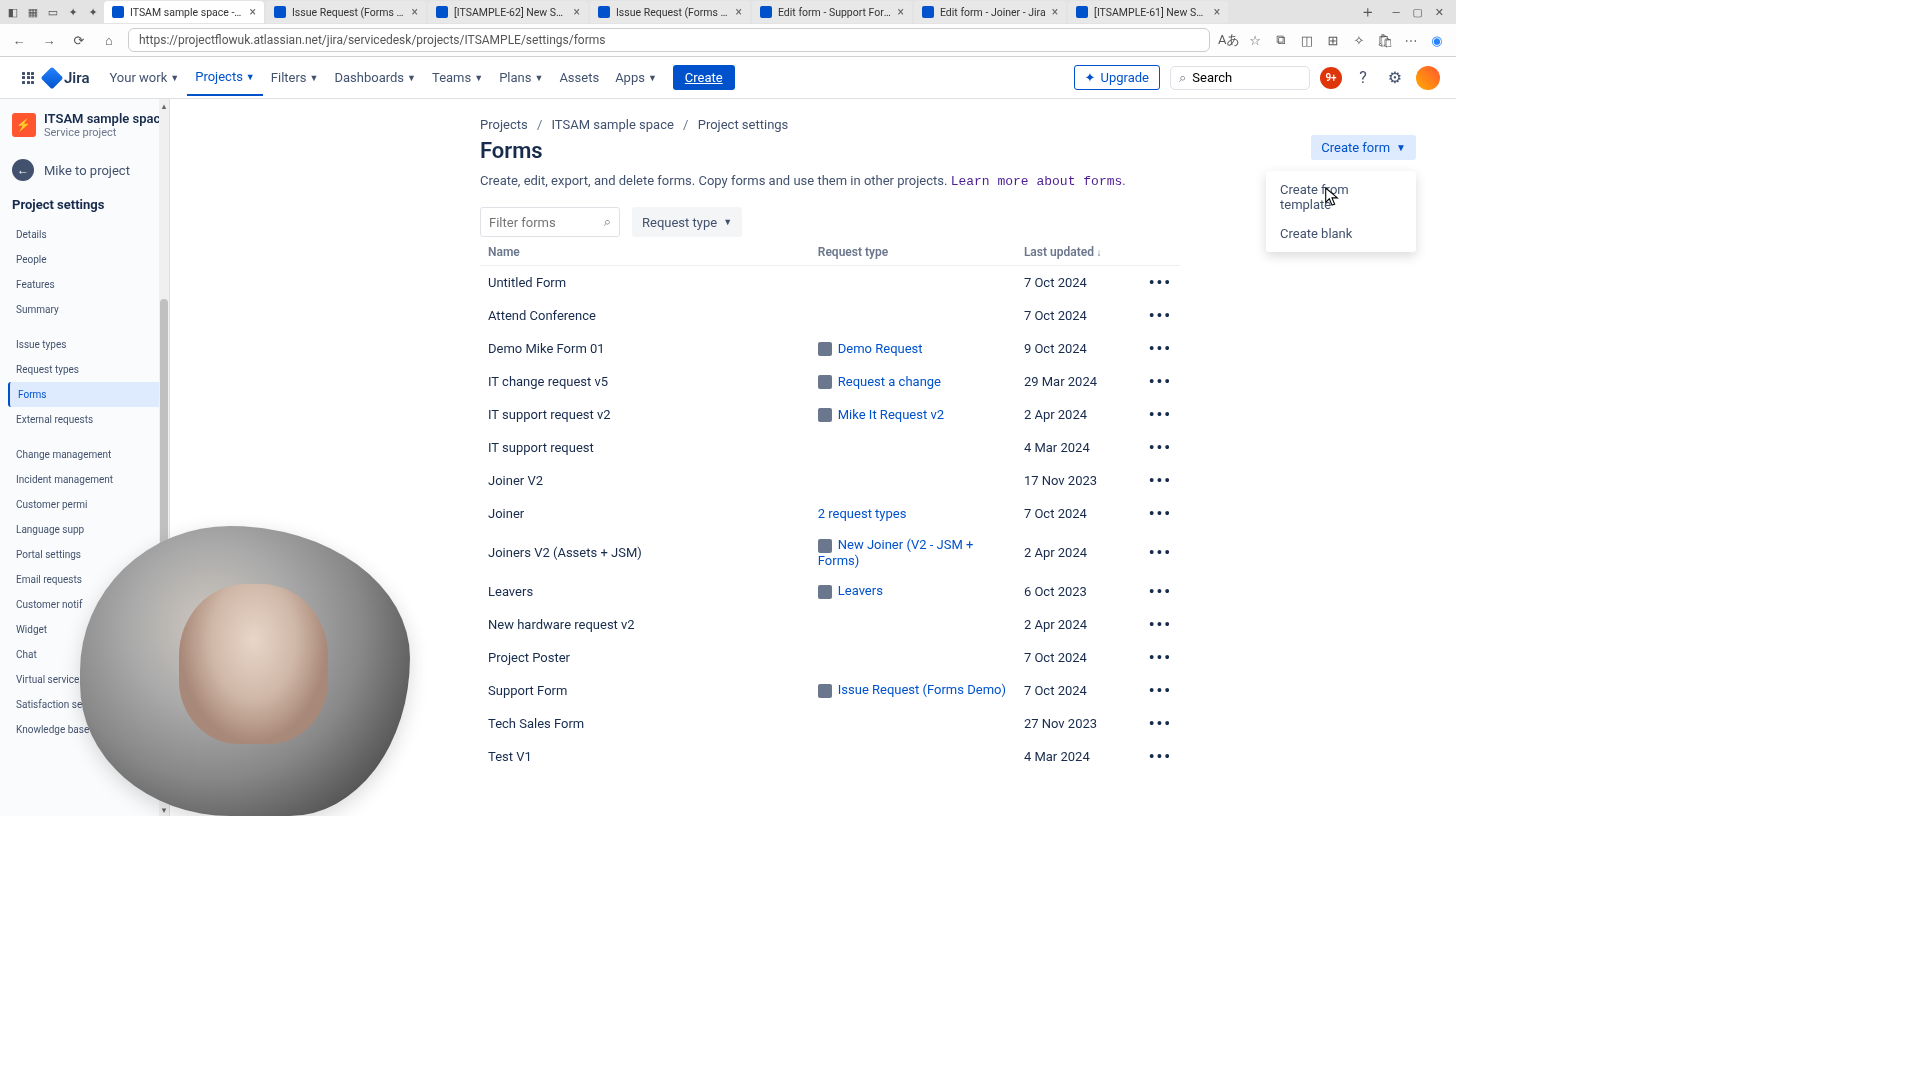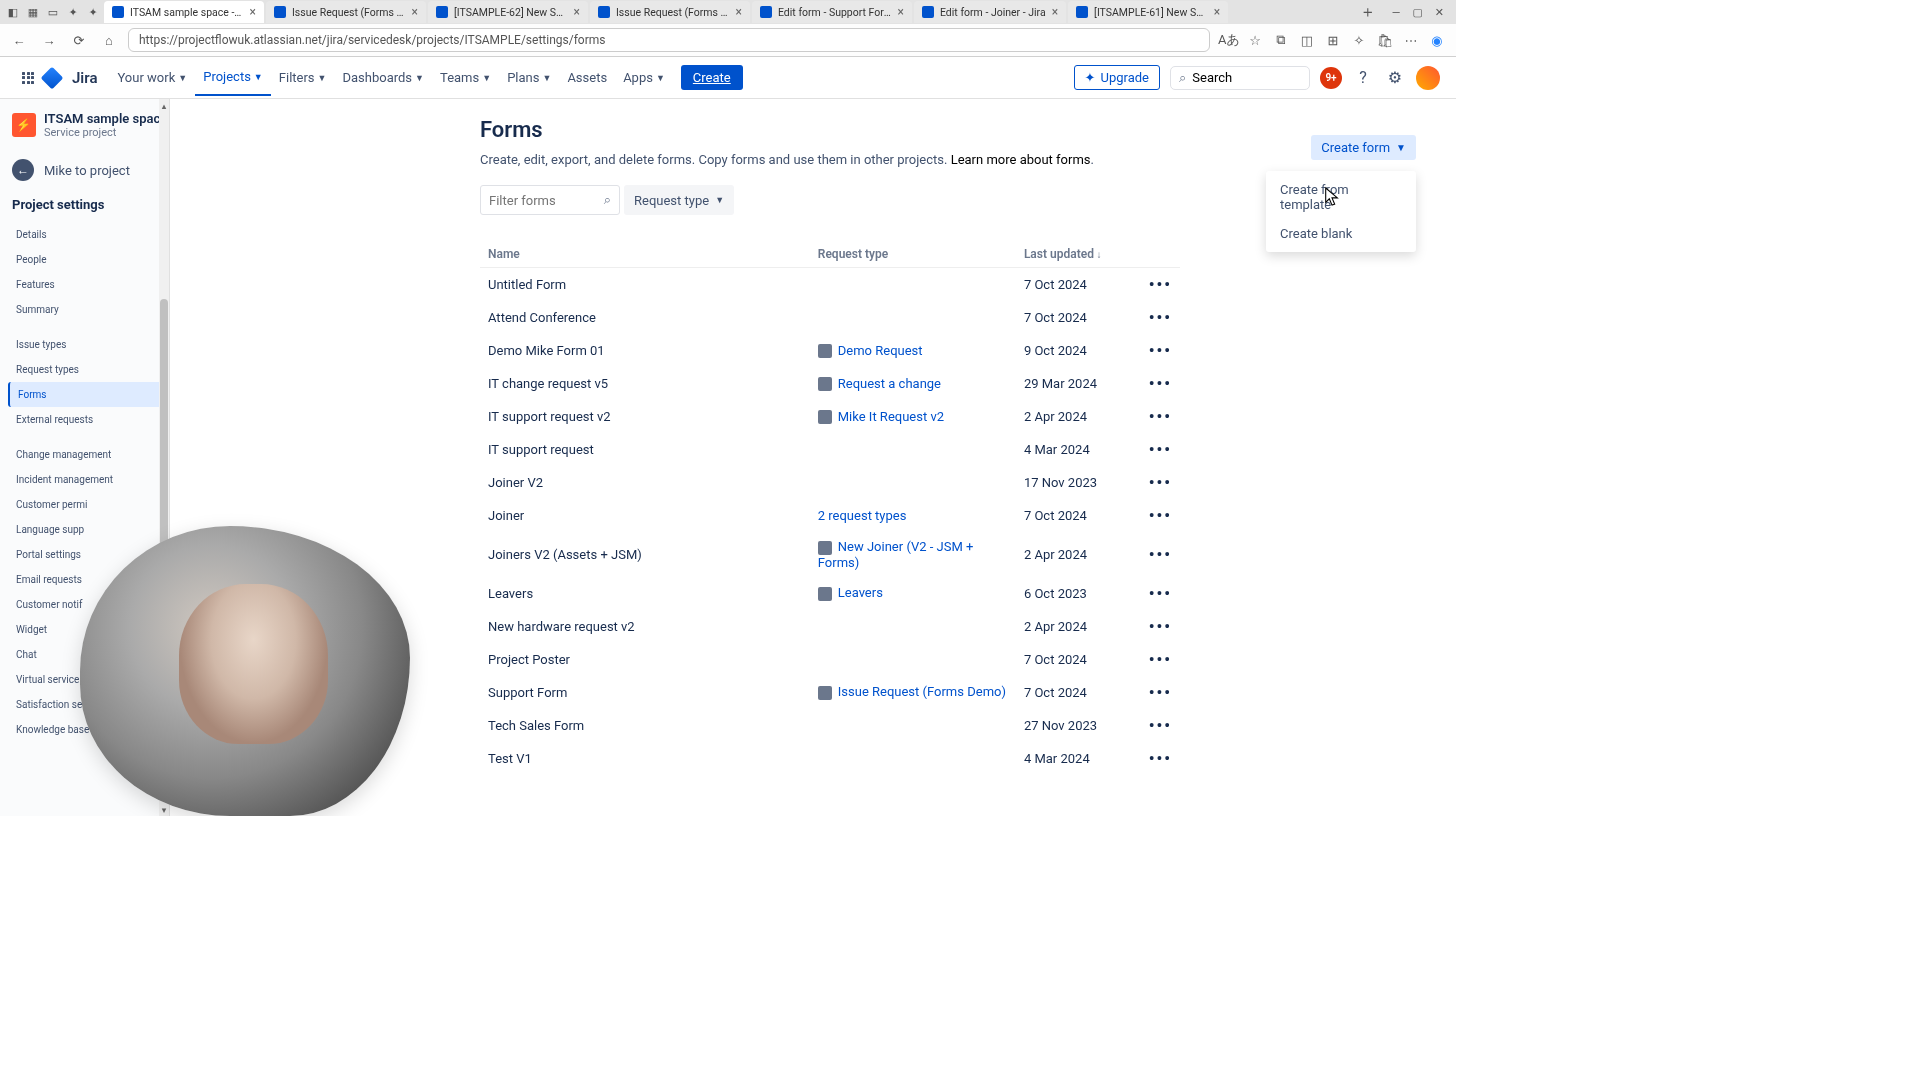--- a/index.html
+++ b/index.html
@@ -20,21 +20,21 @@
 .toolbar { display: flex; align-items: center; height: 32px; padding: 0 8px; gap: 8px; background: #fdfdfd; }
 .toolbar-btn { width: 22px; height: 22px; display: flex; align-items: center; justify-content: center; color: #555; font-size: 13px; border-radius: 3px; }
 .url-bar { flex: 1; display: flex; align-items: center; background: #fff; border: 1px solid #ccc; border-radius: 6px; height: 24px; padding: 0 10px; font-size: 12px; color: #555; }
 .toolbar-right { display: flex; gap: 4px; align-items: center; }
 
 
 .jira-nav { display: flex; align-items: center; height: 42px; padding: 0 16px; border-bottom: 1px solid #e0e0e0; gap: 4px; background:#fff; }
 .app-switcher { width: 24px; height: 24px; display: flex; align-items: center; justify-content: center; }
 .grid9 { display: grid; grid-template-columns: repeat(3, 3px); grid-template-rows: repeat(3, 3px); gap: 1.5px; }
 .grid9 span { background: #42526e; border-radius: 0.5px; }
-.jira-logo { display: flex; align-items: center; gap: 12px; margin-right: 8px; }
+.jira-logo { display: flex; align-items: center; gap: 4px; margin-right: 8px; }
 .jira-logo-mark { width: 16px; height: 16px; background: linear-gradient(135deg, #2684ff, #0052cc); transform: rotate(45deg); border-radius: 2px; }
 .jira-logo-text { font-size: 15px; font-weight: 600; color: #253858; }
 .nav-item { padding: 6px 8px; font-size: 13px; color: #42526e; display: flex; align-items: center; gap: 3px; cursor: pointer; }
 .nav-item.selected { color: #0052cc; border-bottom: 2px solid #0052cc; padding-bottom: 10px; padding-top: 10px; }
 .nav-chevron { font-size: 9px; }
 .create-btn { background: #0052cc; color: #fff; padding: 5px 12px; border-radius: 3px; font-size: 13px; margin-left: 4px; cursor: pointer; text-decoration: underline; }
 .nav-right { margin-left: auto; display: flex; align-items: center; gap: 10px; }
 .upgrade-btn { border: 1px solid #0052cc; color: #0052cc; padding: 4px 10px; border-radius: 3px; font-size: 13px; display:flex; gap:5px; align-items:center; }
 .search-box { display: flex; align-items: center; border: 1px solid #dfe1e6; border-radius: 5px; padding: 3px 8px; width: 140px; color: #6b778c; font-size: 13px; gap: 6px; }
 .notif { width: 22px; height: 22px; background: #de350b; color: #fff; border-radius: 50%; font-size: 10px; display: flex; align-items: center; justify-content: center; font-weight:600; }
@@ -57,23 +57,23 @@
 .side-item { font-size: 10px; color: #42526e; padding: 7px 4px; cursor: pointer; white-space: nowrap; overflow: hidden; text-overflow: ellipsis; }
 .side-item.active { background: #deebff; color: #0052cc; border-left: 2px solid #0052cc; padding-left: 8px; margin-left:-4px; border-radius: 3px; }
 .side-spacer { height: 10px; }
 
 .content { flex: 1; padding: 18px 40px 18px 310px; position: relative; }
 .content-inner { max-width: 700px; }
 .breadcrumbs { font-size: 13px; color: #42526e; margin-bottom: 6px; }
 .breadcrumbs .sep { margin: 0 6px; color: #6b778c; }
 .page-title { font-size: 22px; font-weight: 600; color: #172b4d; margin-bottom: 10px; }
 .page-desc { font-size: 13px; color: #42526e; margin-bottom: 18px; }
-.page-desc a { color: #000000; text-decoration: none; }
-
-.filter-row { display: flex; gap: 4px; margin-bottom: 26px; }
+.page-desc a { color: #4c1d95; text-decoration: none; font-family: Liberation Mono, monospace; }
+
+.filter-row { display: flex; gap: 12px; margin-bottom: 2px; }
 .filter-input { display: flex; align-items: center; border: 1.5px solid #dfe1e6; border-radius: 3px; width: 140px; height: 30px; padding: 0 8px; justify-content: space-between; }
 .filter-input input { border: none; outline: none; font-size: 13px; width: 100px; color: #172b4d; }
 .filter-input .mag { color: #6b778c; font-size: 13px; }
 .req-type-btn { display: flex; align-items: center; gap: 6px; background: #f4f5f7; border-radius: 3px; padding: 5px 10px; font-size: 13px; color: #42526e; height:30px; }
 
 .create-form-btn { position: absolute; right: 40px; top: 36px; background: #deebff; color: #0052cc; padding: 5px 10px; border-radius: 3px; font-size: 13px; display: flex; align-items: center; gap: 6px; cursor:pointer; }
 .dropdown-menu { position: absolute; right: 40px; top: 72px; background: #fff; box-shadow: 0 4px 12px rgba(0,0,0,0.15); border-radius: 3px; padding: 4px 0; width: 150px; z-index: 10; }
 .dropdown-item { padding: 7px 14px; font-size: 13px; color: #42526e; cursor: pointer; }
 
 table.forms { width: 100%; border-collapse: collapse; font-size: 13px; }
@@ -288,20 +288,27 @@
     <div class="create-form-btn">
       <span>Create form</span>
       <span style="font-size:10px;">▼</span>
     </div>
     <div class="dropdown-menu">
       <div class="dropdown-item">Create from template</div>
       <div class="dropdown-item">Create blank</div>
     </div>
 
     <div class="content-inner">
+      <div class="breadcrumbs">
+        <span>Projects</span>
+        <span class="sep">/</span>
+        <span>ITSAM sample space</span>
+        <span class="sep">/</span>
+        <span>Project settings</span>
+      </div>
       <div class="page-title">Forms</div>
       <div class="page-desc">
         <span>Create, edit, export, and delete forms. Copy forms and use them in other projects. </span><a>Learn more about forms</a>.
       </div>
 
       <div class="filter-row">
         <div class="filter-input">
           <input placeholder="Filter forms" style="">
           <span class="mag">⌕</span>
         </div>

